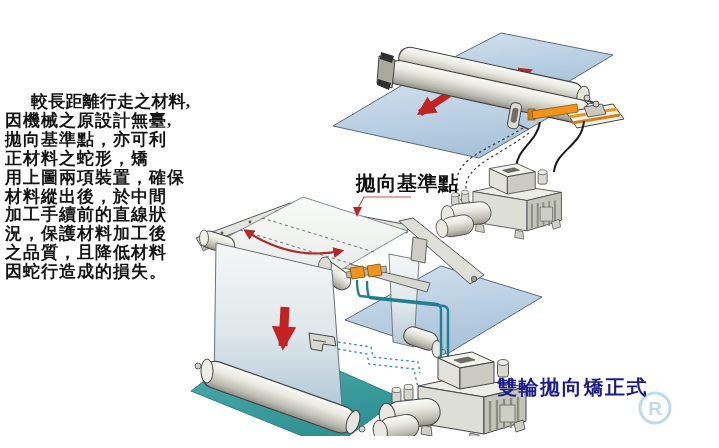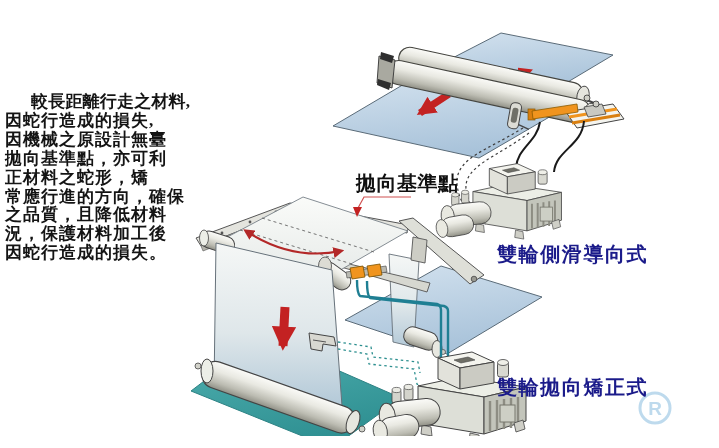--- a/index.html
+++ b/index.html
@@ -25,27 +25,28 @@
   .lbl-top{left:497px;top:241px;}
   .lbl-bottom{left:497px;top:374px;}
 </style>
 </head>
 <body>
 
 <div class="canvas">
 
   <div class="intro">
     <div class="ln">較長距離行走之材料,</div>
-    <div class="ln">因蛇行造成的損失,</div>
-    <div class="ln">因機械之原設計無臺</div>
+    <div class="ln">因機械之原設計無臺,</div>
     <div class="ln">拋向基準點，亦可利</div>
     <div class="ln">正材料之蛇形，矯</div>
-    <div class="ln">常應行進的方向，確保</div>
+    <div class="ln">用上圖兩項裝置，確保</div>
+    <div class="ln">材料縱出後，於中間</div>
+    <div class="ln">加工手續前的直線狀</div>
+    <div class="ln">況，保護材料加工後</div>
     <div class="ln">之品質，且降低材料</div>
-    <div class="ln">況，保護材料加工後</div>
     <div class="ln">因蛇行造成的損失。</div>
   </div>
 
   <svg class="diagram-svg" viewBox="0 0 719 448">
     <defs>
       <linearGradient id="rollGrad" x1="0" y1="0" x2="0" y2="1">
         <stop offset="0" stop-color="#fbfbf8"></stop>
         <stop offset="0.35" stop-color="#e9e9e2"></stop>
         <stop offset="0.75" stop-color="#bcbcb2"></stop>
         <stop offset="1" stop-color="#909086"></stop>
@@ -247,16 +248,15 @@
     </g>
 
     <g opacity="0.9">
       <ellipse cx="662" cy="460" rx="90" ry="23" fill="#d7e9f6"></ellipse>
       <circle cx="655" cy="408" r="15" fill="none" stroke="#b7d7ec" stroke-width="3"></circle>
       <text x="655" y="415" text-anchor="middle" font-size="19" font-weight="bold" font-family="Liberation Sans, sans-serif" fill="#b7d7ec">R</text>
     </g>
   </svg>
 
   <div class="lbl lbl-ref">拋向基準點</div>
-  <div class="lbl lbl-navy lbl-top">雙輪側滑導向式</div>
   <div class="lbl lbl-navy lbl-bottom">雙輪拋向矯正式</div>
 
 </div>
 
 </body></html>

